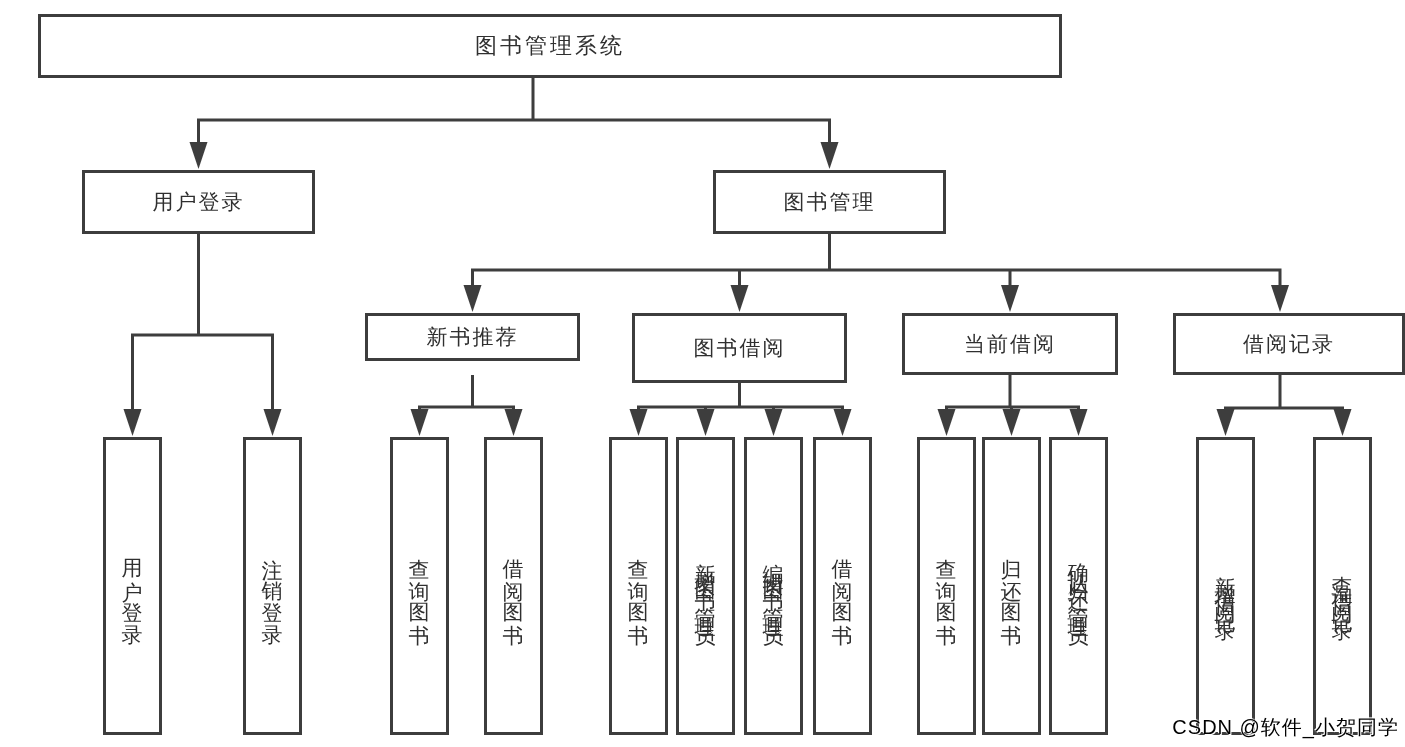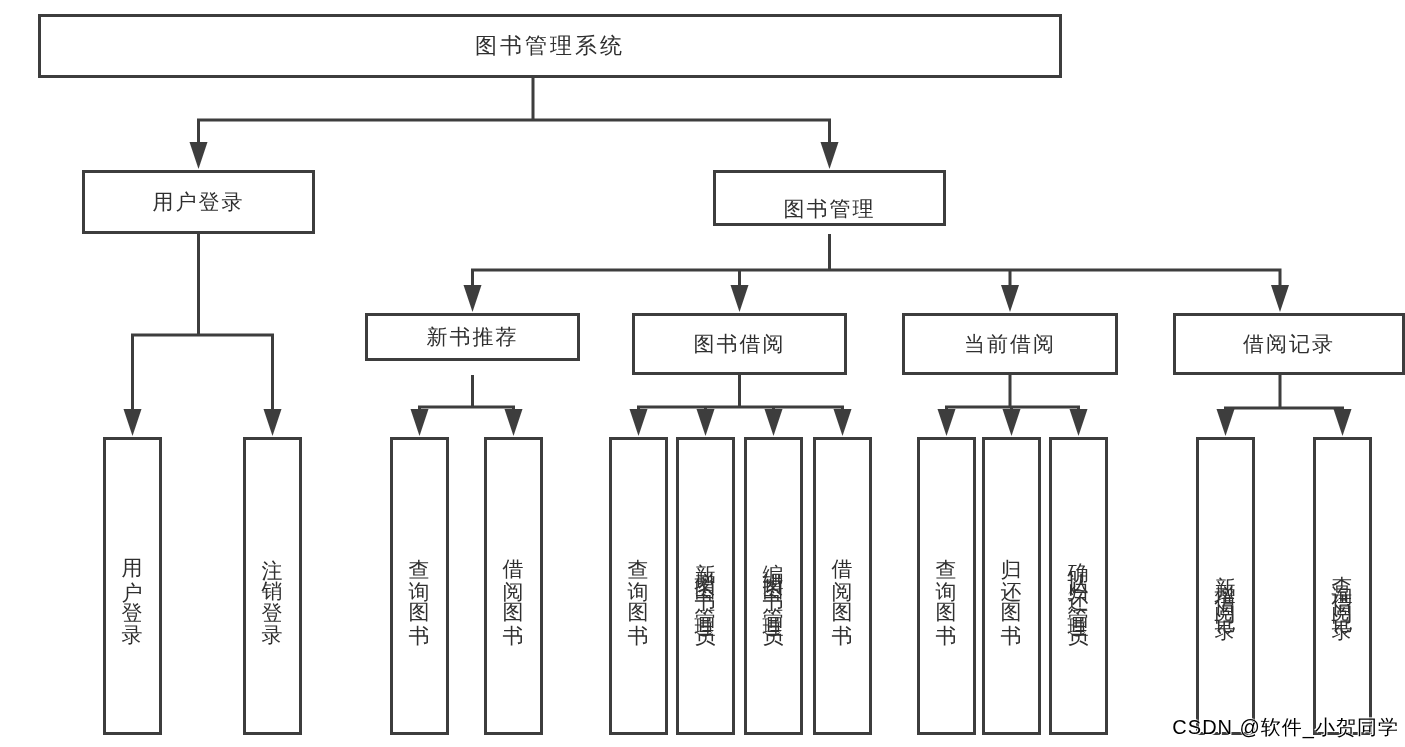--- a/index.html
+++ b/index.html
@@ -75,28 +75,28 @@
     <polygon class="arrow" points="1333.5,409 1351.5,409 1342.5,436"></polygon>
   </svg>
 
   <div class="hbox root" style="left:38px;top:14px;width:1024px;height:64px;">
     <span>图书管理系统</span>
   </div>
 
   <div class="hbox" style="left:82px;top:170px;width:233px;height:64px;">
     <span>用户登录</span>
   </div>
-  <div class="hbox" style="left:713px;top:170px;width:233px;height:56px;align-items:flex-end;">
+  <div class="hbox" style="left:713px;top:170px;width:233px;height:64px;">
     <span>图书管理</span>
   </div>
 
   <div class="hbox" style="left:365px;top:313px;width:215px;height:48px;">
     <span>新书推荐</span>
   </div>
-  <div class="hbox" style="left:632px;top:313px;width:215px;height:62px;">
+  <div class="hbox" style="left:632px;top:313px;width:215px;height:70px;">
     <span>图书借阅</span>
   </div>
   <div class="hbox" style="left:902px;top:313px;width:216px;height:62px;align-items:center;">
     <span>当前借阅</span>
   </div>
   <div class="hbox" style="left:1173px;top:313px;width:232px;height:62px;">
     <span>借阅记录</span>
   </div>
 
   <div class="vbox" style="left:103px;">

